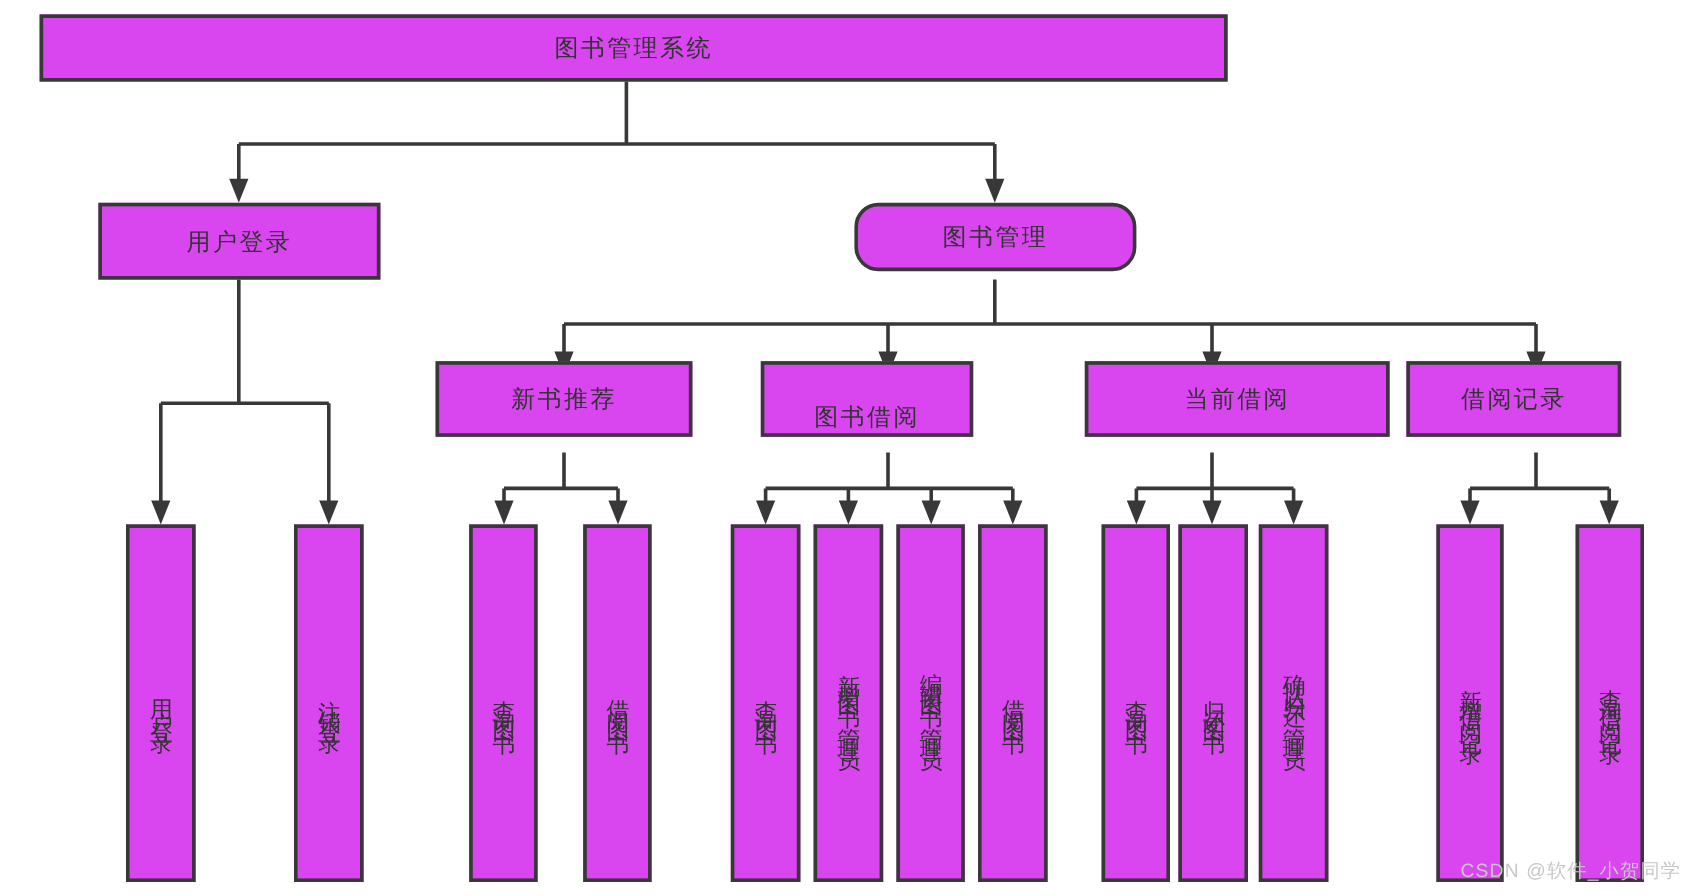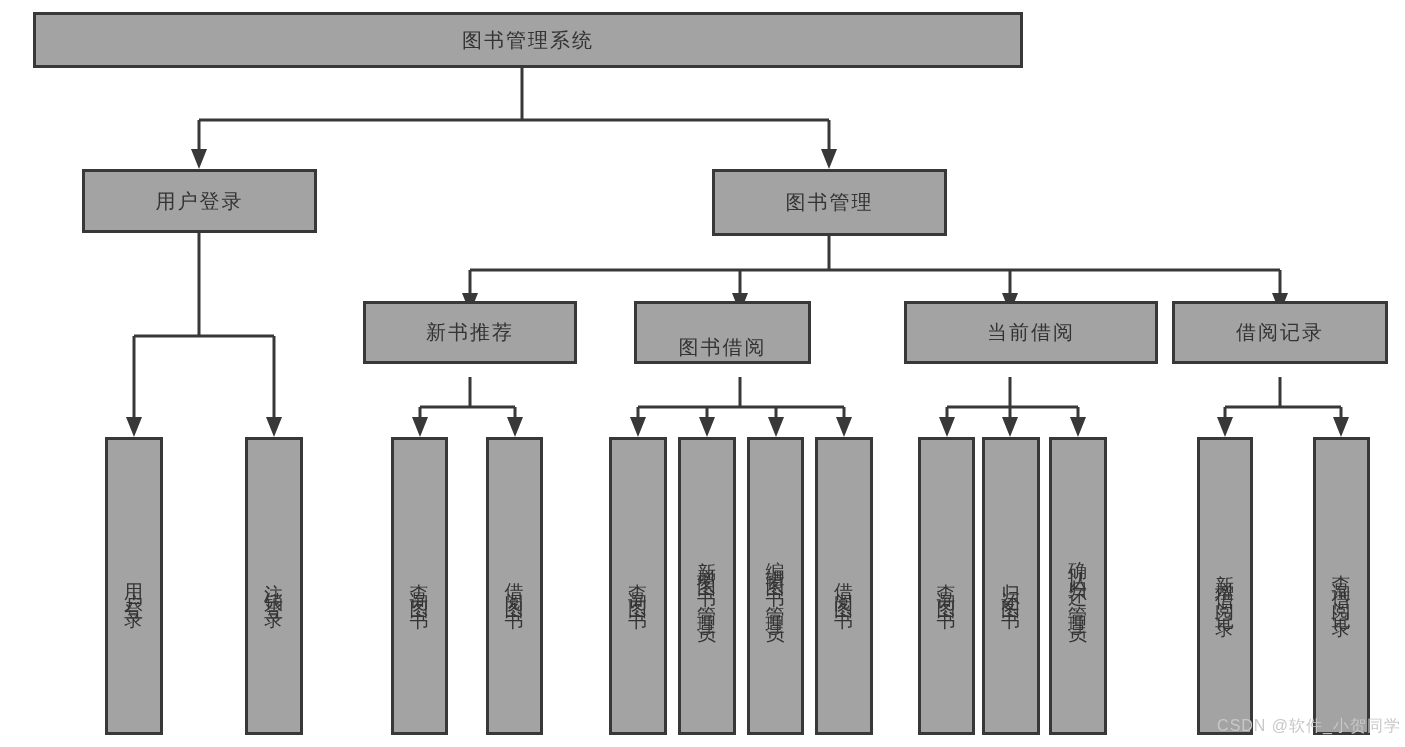--- a/index.html
+++ b/index.html
@@ -8,47 +8,47 @@
     width: 1405px;
     height: 747px;
     background: #ffffff;
     font-family: "Liberation Sans", "DejaVu Sans", sans-serif;
     overflow: hidden;
   }
   #wires { position: absolute; left: 0; top: 0; z-index: 1; }
   .box {
     position: absolute;
     box-sizing: border-box;
-    background: #a3a3a3;
+    background: #d946ef;
     border: 3px solid #383838;
     color: #333333;
     display: flex;
     align-items: center;
     justify-content: center;
     z-index: 2;
   }
   .h-label { font-size: 20px; letter-spacing: 2px; white-space: nowrap; }
   .v-box {
     writing-mode: vertical-rl;
     text-orientation: mixed;
     font-size: 19px;
     letter-spacing: 9px;
     line-height: 1;
   }
   
   .n-root  { left: 33px;  top: 12px;  width: 990px; height: 56px; }
   
   .n-l2-0  { left: 82px;  top: 169px; width: 235px; height: 64px; }
-  .n-l2-1  { left: 712px; top: 169px; width: 235px; height: 67px; }
+  .n-l2-1  { left: 712px; top: 169px; width: 235px; height: 57px; border-radius: 20px; }
   
   .n-l3    { top: 301px; height: 63px; }
   .n-l3-0  { left: 363px;  width: 214px; }
   .n-l3-1  { left: 634px;  width: 177px; align-items: flex-end; }
   .n-l3-2  { left: 904px;  width: 254px; }
-  .n-l3-3  { left: 1172px; width: 216px; }
+  .n-l3-3  { left: 1172px; width: 179px; }
   
   .leaf    { top: 437px; height: 298px; }
   .g0-0 { left: 105px;  width: 58px; }
   .g0-1 { left: 245px;  width: 58px; }
   .g1-0 { left: 391px;  width: 57px; }
   .g1-1 { left: 486px;  width: 57px; }
   .g2-0 { left: 609px;  width: 58px; }
   .g2-1 { left: 678px;  width: 58px; }
   .g2-2 { left: 747px;  width: 57px; }
   .g2-3 { left: 815px;  width: 58px; }

